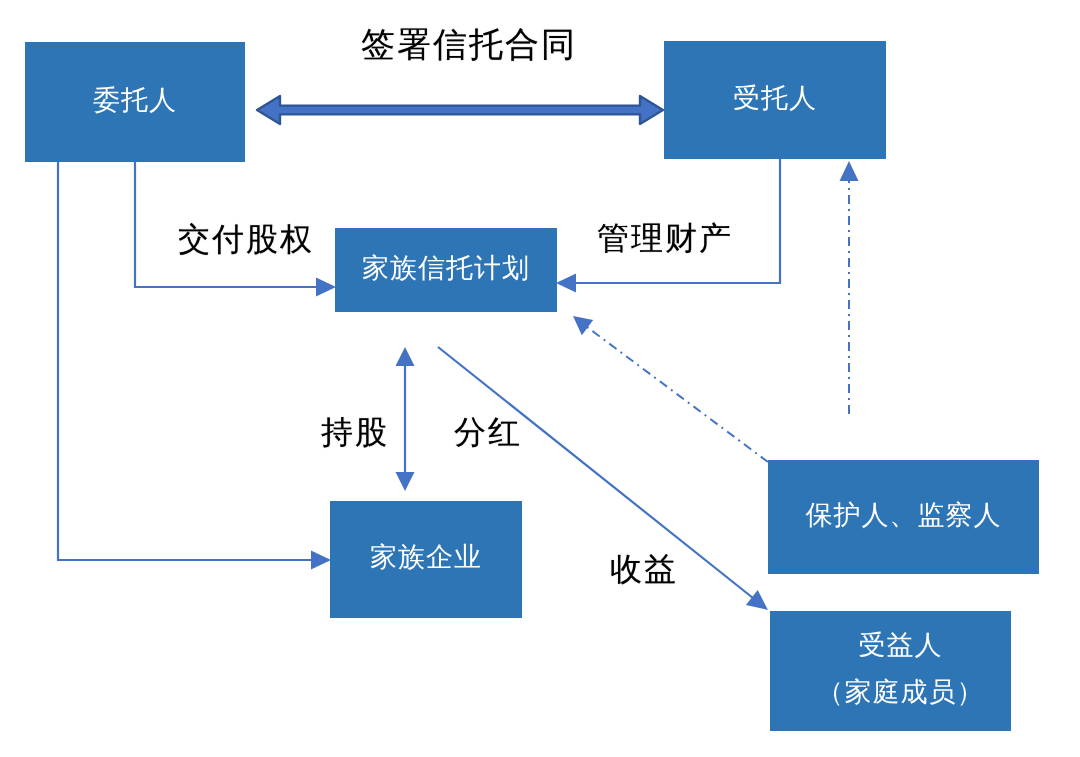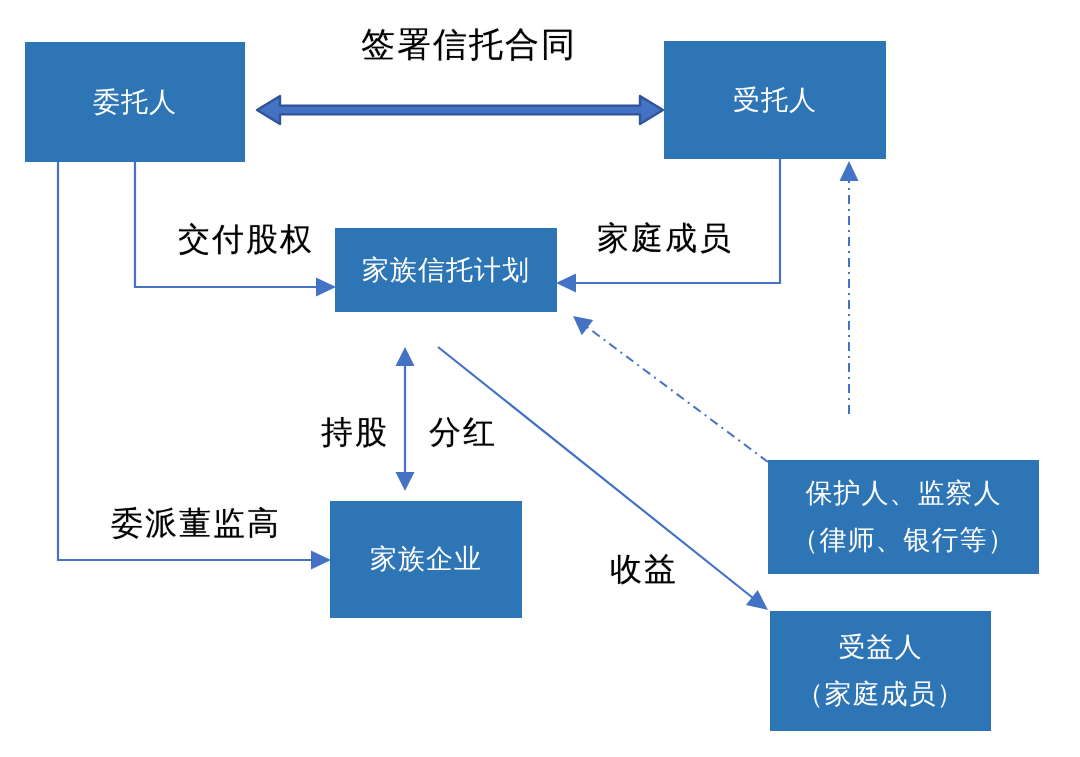--- a/index.html
+++ b/index.html
@@ -33,20 +33,21 @@
     color: var(--node-text);
     display: flex;
     flex-direction: column;
     align-items: center;
     justify-content: center;
     text-align: center;
     font-size: 27px;
     letter-spacing: 1px;
     line-height: 47px;
     z-index: 2;
+    font-family: Liberation Mono, monospace;
   }
   .node span { display: block; white-space: nowrap; }
   .edge-label {
     position: absolute;
     transform: translate(-50%, -50%);
     color: var(--label-text);
     font-weight: normal;
     font-size: 32px;
     white-space: nowrap;
     letter-spacing: 2px;
@@ -118,35 +119,33 @@
   <div class="node" style="left:335px; top:228px; width:222px; height:84px;">
     <span>家族信托计划</span>
   </div>
 
   <div class="node" style="left:330px; top:501px; width:192px; height:117px;">
     <span>家族企业</span>
   </div>
 
   <div class="node" style="left:768px; top:414px; width:271px; height:114px;margin-top:46px;">
     <span>保护人、监察人</span>
-    <span>（律师、银行等）</span>
   </div>
 
-  <div class="node" style="left:770px; top:611px; width:221px; height:120px;">
+  <div class="node" style="left:770px; top:611px; width:221px; height:120px;padding-left:20px;">
     <span>受益人</span>
     <span>（家庭成员）</span>
   </div>
 
   <div class="edge-label title" style="left:469px; top:45px;">签署信托合同</div>
 
   <div class="edge-label" style="left:246px; top:240px;">交付股权</div>
 
-  <div class="edge-label" style="left:665px; top:239px;">家庭成员</div>
+  <div class="edge-label" style="left:665px; top:239px;">管理财产</div>
 
   <div class="edge-label" style="left:355px; top:433px;">持股</div>
 
-  <div class="edge-label" style="left:463px; top:433px;">分红</div>
+  <div class="edge-label" style="left:488px; top:433px;">分红</div>
 
-  <div class="edge-label" style="left:196px; top:524px;">委派董监高</div>
 
   <div class="edge-label" style="left:644px; top:570px;">收益</div>
 
 </div>
 
 </body></html>

